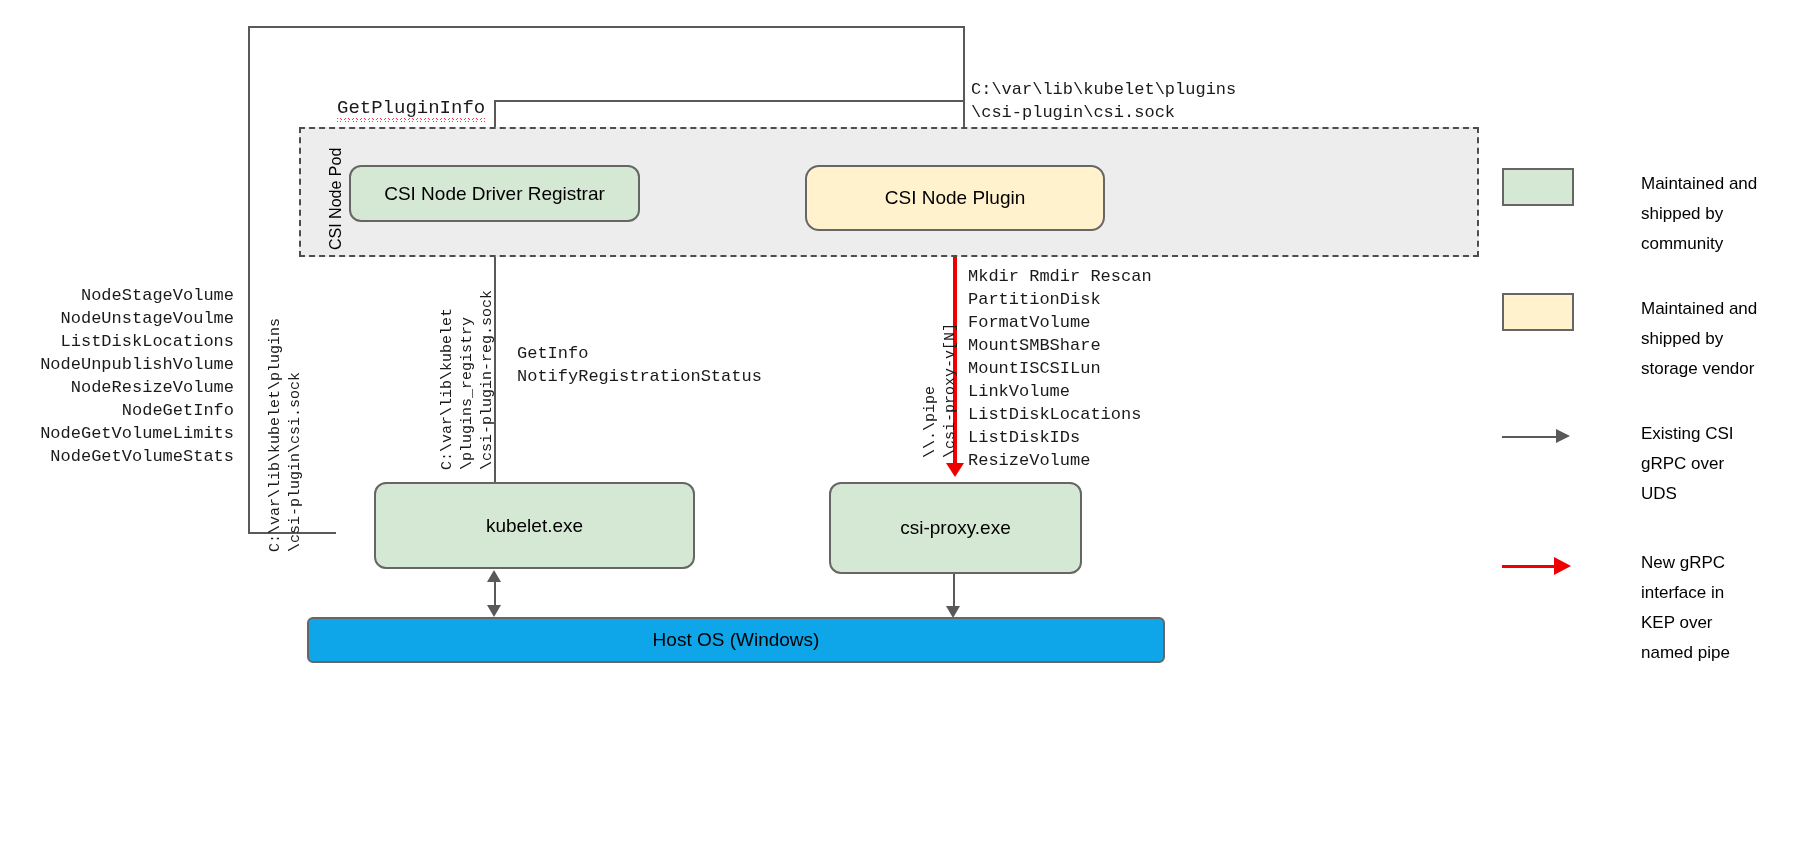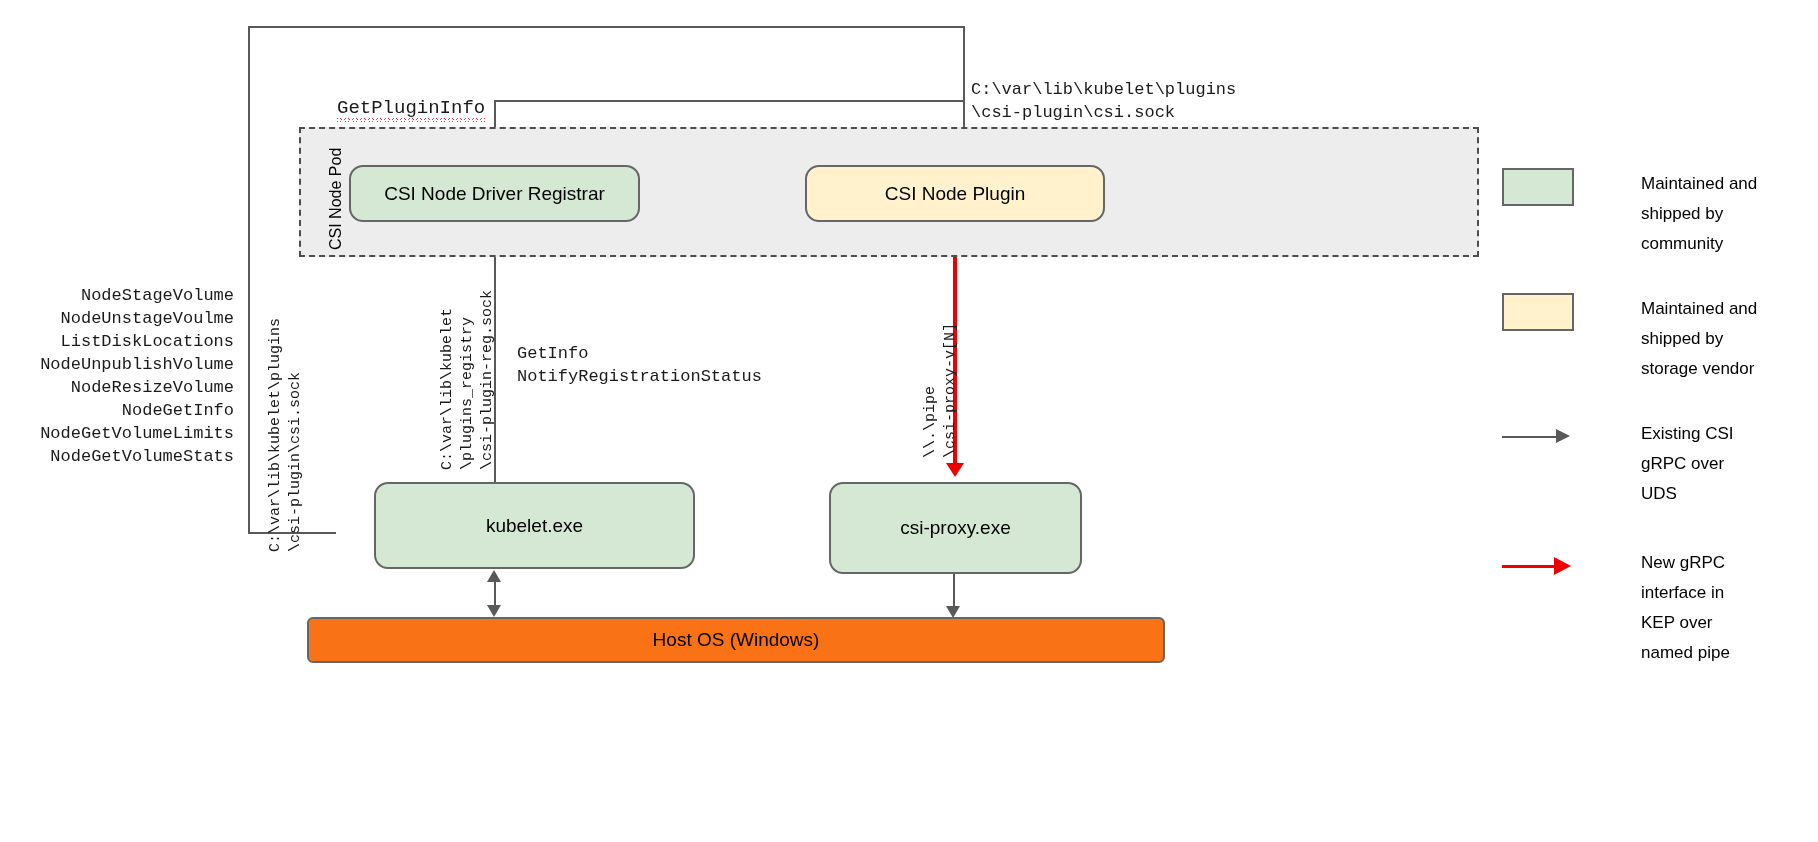--- a/index.html
+++ b/index.html
@@ -54,26 +54,26 @@
     border-radius: 14px;
     display: flex;
     flex-direction: column;
     align-items: center;
     justify-content: center;
     font-size: 19px;
     color: #000;
     text-align: center;
     line-height: 26px;
   }
-  .green { background: #d5e8d4; }
+  .green { background: #d5e8d4; border-radius: 12px; }
   .yellow { background: #fff2cc; }
-  .blue  { background: #f97316; }
+  .blue  { background: #0ea5e9; }
 
   #box-registrar { left: 349px; top: 165px; width: 291px; height: 57px; }
-  #box-plugin    { left: 805px; top: 165px; width: 300px; height: 57px; }
+  #box-plugin    { left: 805px; top: 165px; width: 300px; height: 66px; }
   #box-kubelet   { left: 334px; top: 482px; width: 321px; height: 87px; margin-left: 40px; }
   #box-csiproxy  { left: 829px; top: 482px; width: 253px; height: 92px; }
   #box-hostos {
     left: 307px; top: 617px; width: 858px; height: 46px;
     border-radius: 6px; font-size: 19px;
   }
   .box-line2 { font-size: 18px; }
 
   
   .hline { position: absolute; height: 0; border-top: 2px solid #595959; }
@@ -251,20 +251,21 @@
 \csi-plugin-reg.sock</div>
 
   <div class="vtext" style="left:921px; top:458px; font-size:15px; line-height:20px;">\\.\pipe
 \csi-proxy-v[N]</div>
 
   <div id="lbl-getinfo" class="htext">GetInfo
 NotifyRegistrationStatus</div>
 
   <div id="ops-left" class="htext"><div>NodeStageVolume</div><div>NodeUnstageVoulme</div><div>ListDiskLocations</div><div>NodeUnpublishVolume</div><div>NodeResizeVolume</div><div>NodeGetInfo</div><div>NodeGetVolumeLimits</div><div>NodeGetVolumeStats</div></div>
 
+  <div id="ops-right" class="htext"><div>Mkdir Rmdir Rescan</div><div>PartitionDisk</div><div>FormatVolume</div><div>MountSMBShare</div><div>MountISCSILun</div><div>LinkVolume</div><div>ListDiskLocations</div><div>ListDiskIDs</div><div>ResizeVolume</div></div>
 
   <div id="legend">
       <div class="legend-row">
         <div class="legend-swatch" style="background: rgb(213, 232, 212);"></div>
         <div class="legend-text">Maintained and
 shipped by
 community</div>
       </div>
       <div class="legend-row">
         <div class="legend-swatch" style="background: rgb(255, 242, 204);"></div>

